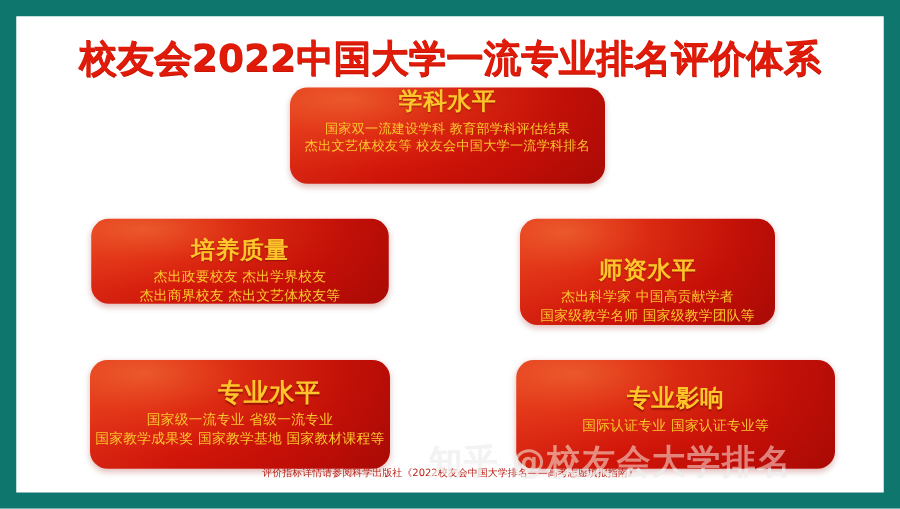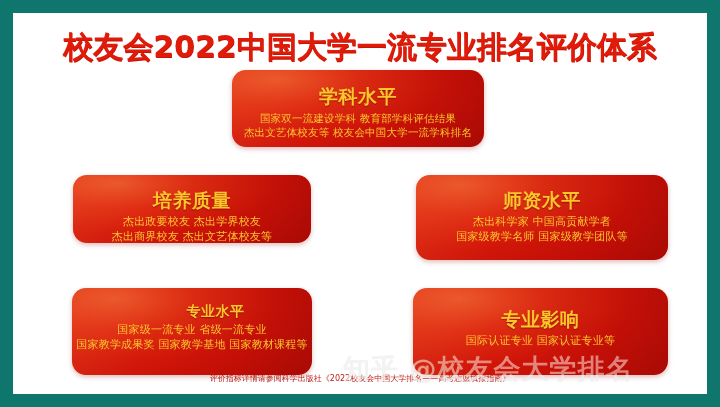--- a/index.html
+++ b/index.html
@@ -84,44 +84,44 @@
     color: #fcc62d;
     font-family: "DejaVu Sans", "Liberation Sans", sans-serif;
     line-height: 1.35;
     white-space: nowrap;
     letter-spacing: 0.2px;
   }
 
   
   #card-xueke {
     left: 219px; top: 57px; width: 252px; height: 77px;
-    padding-top: 17px;
+    padding-top: 2px;
   }
   #card-xueke .card-title { font-size: 19px; }
   #card-xueke .card-line { font-size: 10.5px; }
 
   #card-peiyang {
     left: 60px; top: 162px; width: 238px; height: 68px;
     padding-top: 16px;
   }
   #card-peiyang .card-title { font-size: 19px; }
   #card-peiyang .card-line { font-size: 11px; }
 
   #card-shizi {
-    left: 403px; top: 162px; width: 252px; height: 85px;
-    padding-top: 16px;
+    left: 403px; top: 162px; width: 204px; height: 85px;
+    padding-top: 32px;
   }
   #card-shizi .card-title { font-size: 19px; }
   #card-shizi .card-line { font-size: 11px; }
 
   #card-zhuanye-shuiping {
     left: 59px; top: 275px; width: 240px; height: 87px;
     padding-top: 16px;
   }
-  #card-zhuanye-shuiping .card-title { font-size: 14px; padding-left: 47px; }
+  #card-zhuanye-shuiping .card-title { font-size: 20px; padding-left: 47px; }
   #card-zhuanye-shuiping .card-line { font-size: 11px; }
 
   #card-zhuanye-yingxiang {
     left: 400px; top: 275px; width: 255px; height: 87px;
     padding-top: 22px;
   }
   #card-zhuanye-yingxiang .card-title { font-size: 19px; }
   #card-zhuanye-yingxiang .card-line { font-size: 11px; }
 
   .card-lines { margin-top: 4px; }

